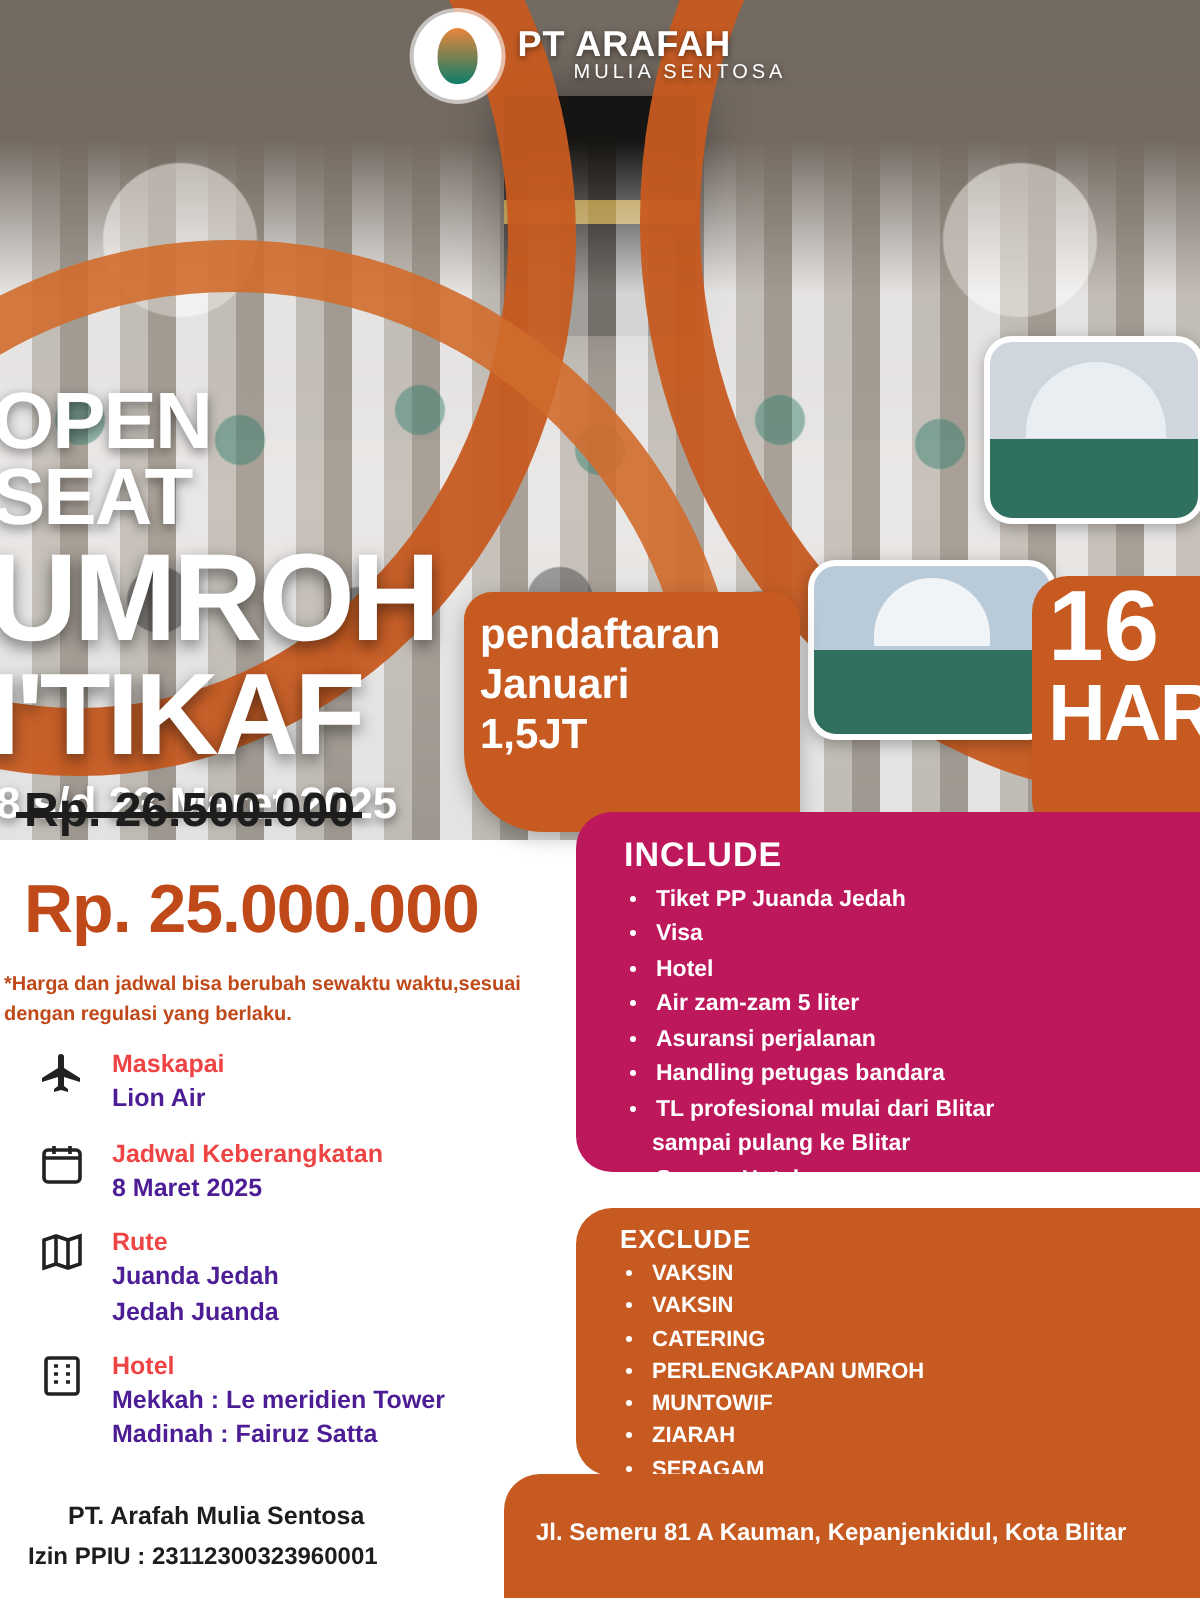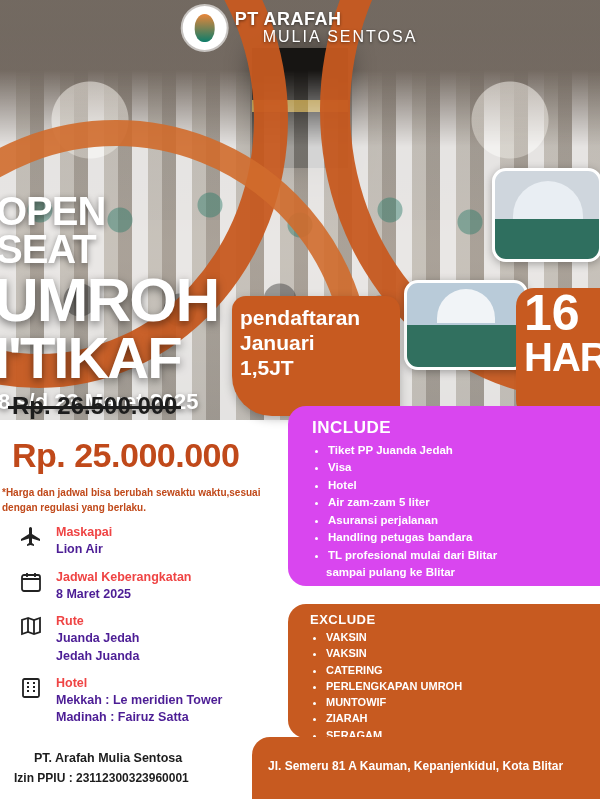--- a/index.html
+++ b/index.html
@@ -47,21 +47,21 @@
     border:26px solid #d06b2c;opacity:.9;}
 
   
   .logo{position:absolute;left:50%;top:6px;transform:translateX(-50%);display:flex;align-items:center;gap:8px;z-index:6;}
   .logo-mark{width:44px;height:44px;border-radius:50%;background:#ffffff;position:relative;
     box-shadow:0 0 0 2px rgba(255,255,255,.6);}
   .logo-mark:before{content:"";position:absolute;left:12px;top:8px;width:20px;height:28px;border-radius:50% 50% 45% 45%;
     background:linear-gradient(180deg,#e8863a,#0e7d6a);}
   .logo-text{color:#fff;line-height:1.05;text-shadow:0 1px 3px rgba(0,0,0,.5);}
   .logo-text .l1{font-size:18px;font-weight:700;letter-spacing:.5px;}
-  .logo-text .l2{font-size:16px;letter-spacing:2px;margin-left:28px;}
+  .logo-text .l2{font-size:10px;letter-spacing:2px;margin-left:28px;}
 
   
   .inset{position:absolute;border-radius:14px;overflow:hidden;border:3px solid #fff;box-shadow:0 2px 8px rgba(0,0,0,.3);z-index:5;}
   .inset-1{left:492px;top:168px;width:104px;height:88px;
      background:linear-gradient(180deg,#cfd6dd 0 55%,#2f6f5f 55% 100%);}
   .inset-1:after{content:"";position:absolute;left:18px;top:10px;width:70px;height:38px;border-radius:35px 35px 0 0;background:#e9eef3;}
   .inset-2{left:404px;top:280px;width:118px;height:84px;
      background:linear-gradient(180deg,#b9cbd9 0 50%,#31705f 50% 100%);}
   .inset-2:after{content:"";position:absolute;left:30px;top:6px;width:58px;height:34px;border-radius:29px 29px 0 0;background:#f1f4f7;}
 
@@ -89,21 +89,21 @@
      box-shadow:0 3px 10px rgba(0,0,0,.25);}
   .blob-txt{position:absolute;left:240px;top:306px;width:160px;z-index:7;color:#fff;font-weight:800;font-size:21px;line-height:1.18;}
 
   
   .badge16{position:absolute;left:516px;top:288px;width:120px;height:130px;border-radius:18px 0 0 18px;background:#c75a20;z-index:6;}
   .badge16-txt{position:absolute;left:524px;top:290px;z-index:7;color:#fff;font-weight:800;line-height:.95;}
   .badge16-txt .n{font-size:50px;}
   .badge16-txt .w{font-size:40px;letter-spacing:-1px;}
 
   
-  .include{position:absolute;left:288px;top:406px;width:312px;height:180px;background:#d946ef;border-radius:18px 0 0 18px;z-index:6;}
+  .include{position:absolute;left:288px;top:406px;width:312px;height:180px;background:#be185d;border-radius:18px 0 0 18px;z-index:6;}
   .include h3{margin:0;padding:12px 0 4px 24px;color:#fff;font-size:17px;font-weight:800;letter-spacing:.5px;}
   .include ul{margin:0;padding:0 12px 0 40px;color:#fff;font-size:11.5px;font-weight:700;line-height:1.52;}
   .include li{margin:0;}
 
   
   .exclude{position:absolute;left:288px;top:604px;width:312px;height:134px;background:#c75a20;border-radius:18px 0 0 18px;z-index:6;}
   .exclude h3{margin:0;padding:8px 0 2px 22px;color:#fff;font-size:13px;font-weight:800;letter-spacing:.5px;}
   .exclude ul{margin:0;padding:0 12px 0 38px;color:#fff;font-size:11px;font-weight:700;line-height:1.48;}
 
   

